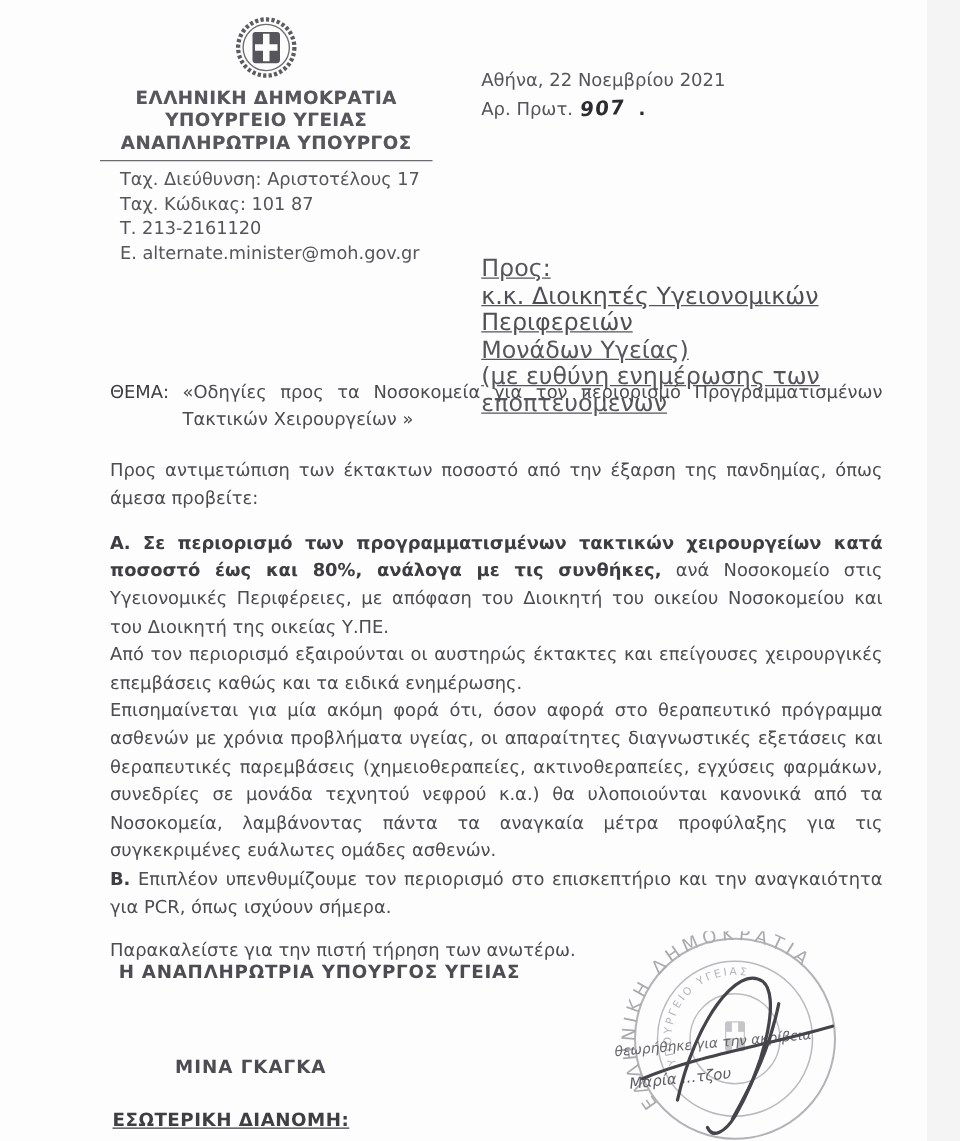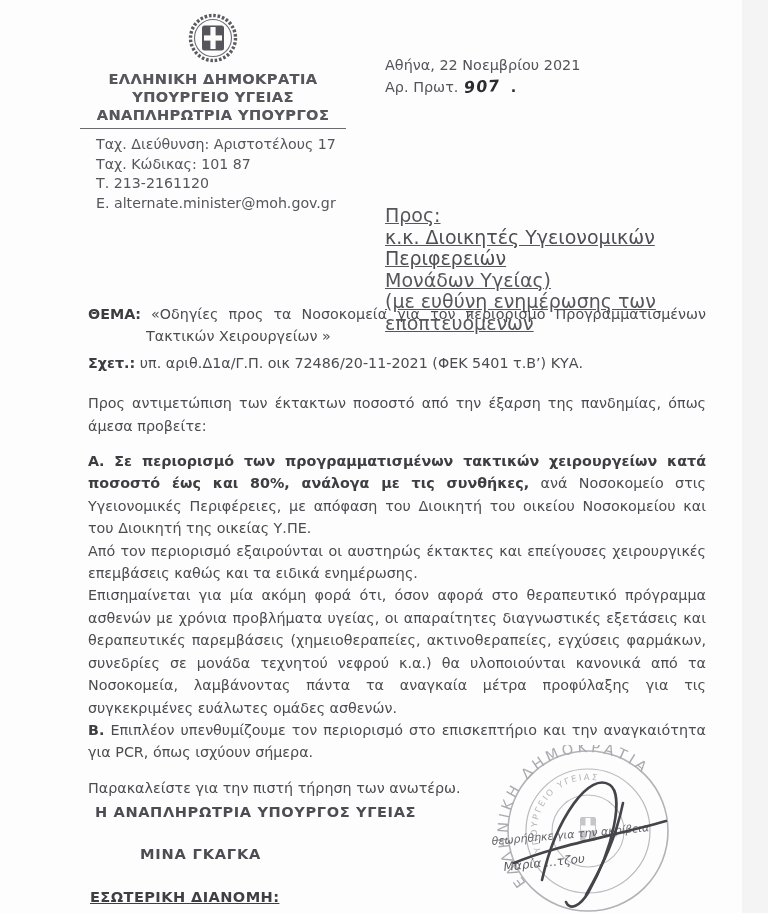--- a/index.html
+++ b/index.html
@@ -22,27 +22,27 @@
   .handnum{display:inline-block;font-weight:bold;color:#2c2c30;transform:rotate(-3deg) skewX(-8deg);
            font-size:16px;letter-spacing:1px;margin-left:6px;}
   .handdot{display:inline-block;margin-left:10px;color:#2c2c30;font-weight:bold;}
   
   .recipient{position:absolute;left:385px;top:205px;font-size:19px;line-height:21.5px;color:#55555b;text-decoration:underline;}
   .recipient .r-strong{color:#4e4e54;}
   
   .main{position:absolute;left:88px;top:303px;width:618px;font-size:14.3px;line-height:22.4px;}
   .main p{margin:0;text-align:justify;}
   .hang{ text-indent:-58px; padding-left:58px; }
-  .lbl{font-weight:bold;color:#3c3c41;margin-top:36px;}
+  .lbl{font-weight:normal;color:#3c3c41;margin-top:36px;}
   .b{font-weight:bold;color:#3d3d42;}
   .mt-lg{margin-top:18px !important;}
   .mt-md{margin-top:13px !important;}
   .mt-sm{margin-top:4px !important;}
   
-  .sig-title{position:absolute;left:95px;top:803px;font-size:14.6px;font-weight:bold;color:#4c4c52;letter-spacing:.6px;}
+  .sig-title{position:absolute;left:95px;top:769px;font-size:14.6px;font-weight:bold;color:#4c4c52;letter-spacing:.6px;}
   .sig-name{position:absolute;left:140px;top:845px;font-size:14.6px;font-weight:bold;color:#4c4c52;letter-spacing:.8px;}
   .footer-label{position:absolute;left:90px;top:888px;font-size:14.6px;font-weight:bold;color:#3e3e43;
                 text-decoration:underline;letter-spacing:.4px;}
   
   .stamp{position:absolute;left:490px;top:745px;width:200px;height:168px;}
 </style>
 </head>
 <body>
 
 <div class="page">
@@ -76,22 +76,20 @@
   <div class="recipient">
     <div>Προς:</div>
     <div class="r-strong">κ.κ. Διοικητές Υγειονομικών Περιφερειών</div>
     <div>Μονάδων Υγείας)</div>
     <div>(με ευθύνη ενημέρωσης των εποπτευόμενων</div>
   </div>
 
   <div class="main">
     <p class="hang"><span class="lbl">ΘΕΜΑ:</span>
       <span>«Οδηγίες προς τα Νοσοκομεία για τον περιορισμό Προγραμματισμένων Τακτικών Χειρουργείων »</span></p>
-    <p class="hang mt-sm"><span class="lbl">Σχετ.:</span>
-      <span>υπ. αριθ.Δ1α/Γ.Π. οικ 72486/20-11-2021 (ΦΕΚ 5401 τ.Β’) ΚΥΑ.</span></p>
 
     <p class="mt-lg">Προς αντιμετώπιση των έκτακτων ποσοστό από την έξαρση της πανδημίας, όπως άμεσα προβείτε:</p>
 
     <p class="mt-md"><span class="b">Α.  Σε περιορισμό των προγραμματισμένων τακτικών χειρουργείων κατά ποσοστό έως και 80%, ανάλογα με τις συνθήκες,</span><span> ανά Νοσοκομείο στις Υγειονομικές Περιφέρειες, με απόφαση του Διοικητή του οικείου Νοσοκομείου και του Διοικητή της οικείας Υ.ΠΕ.</span></p>
     <p>Από τον περιορισμό εξαιρούνται οι αυστηρώς έκτακτες και επείγουσες χειρουργικές επεμβάσεις καθώς και τα ειδικά ενημέρωσης.</p>
     <p>Επισημαίνεται για μία ακόμη φορά ότι, όσον αφορά στο θεραπευτικό πρόγραμμα ασθενών με χρόνια προβλήματα υγείας, οι απαραίτητες διαγνωστικές εξετάσεις και θεραπευτικές παρεμβάσεις (χημειοθεραπείες, ακτινοθεραπείες, εγχύσεις φαρμάκων, συνεδρίες σε μονάδα τεχνητού νεφρού κ.α.) θα υλοποιούνται κανονικά από τα Νοσοκομεία, λαμβάνοντας πάντα τα αναγκαία μέτρα προφύλαξης για τις συγκεκριμένες ευάλωτες ομάδες ασθενών.</p>
 
     <p><span class="b">Β.</span><span> Επιπλέον υπενθυμίζουμε τον περιορισμό στο επισκεπτήριο και την αναγκαιότητα για PCR, όπως ισχύουν σήμερα.</span></p>
 
     <p class="mt-md">Παρακαλείστε για την πιστή τήρηση των ανωτέρω.</p>

